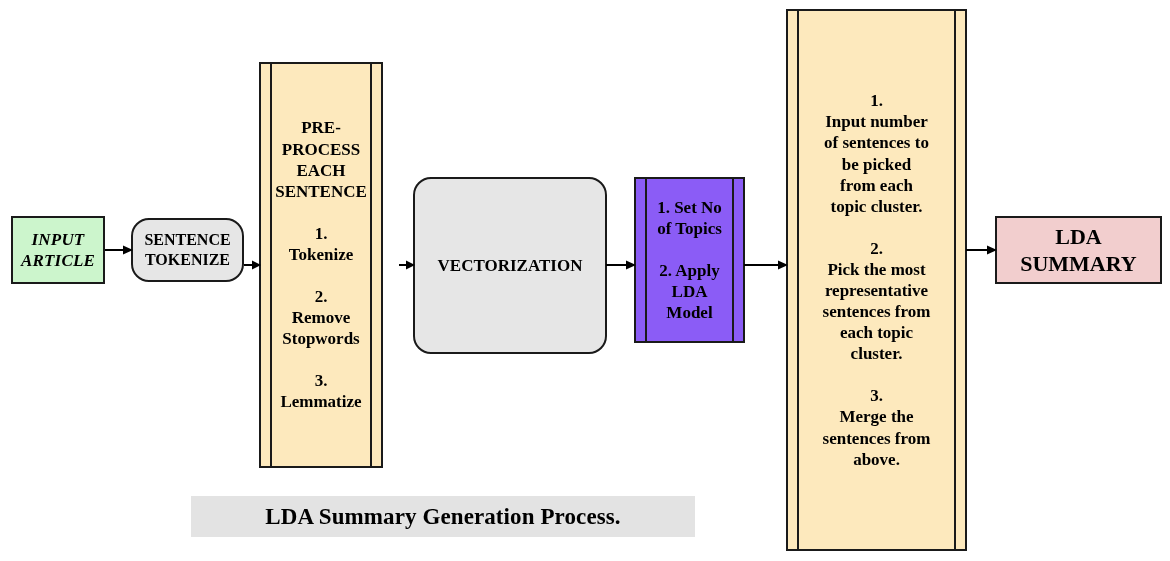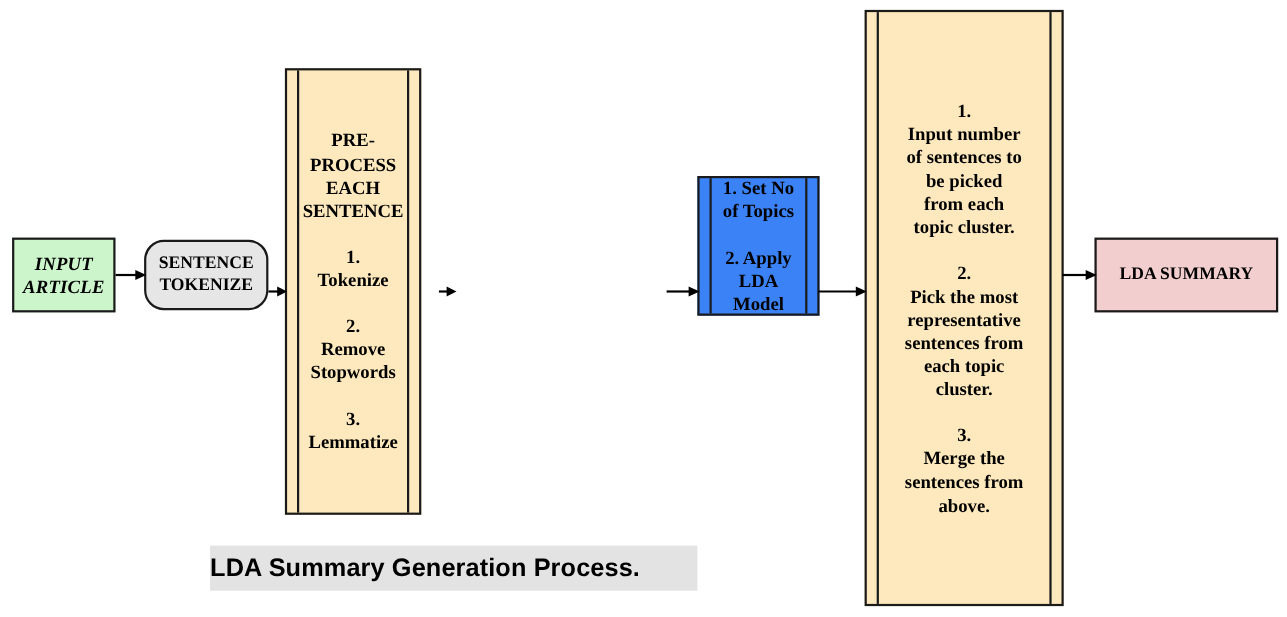--- a/index.html
+++ b/index.html
@@ -80,47 +80,47 @@
     left: 259px; top: 62px;  width: 124px; height: 406px;
     background: #fde9bd;
     font-size: 17px;
   }
   #node-vectorization {
     left: 413px; top: 177px; width: 194px; height: 177px;
     background: #e6e6e6;
     font-size: 17px;
   }
   #node-lda-model {
-    left: 634px; top: 160px; width: 111px; height: 127px;
-    background: #3b82f6;
+    left: 634px; top: 177px; width: 111px; height: 166px;
+    background: #8b5cf6;
     font-size: 17px;
   }
   #node-pick-sentences {
     left: 786px; top: 9px;   width: 181px; height: 542px;
     background: #fde9bd;
     font-size: 17px;
   }
   #node-lda-summary {
     left: 995px; top: 216px; width: 167px; height: 68px;
     background: #f2cece;
-    font-size: 16px;
+    font-size: 22px;
   }
 
   
   #caption {
     position: absolute;
     left: 191px;
     top: 496px;
-    width: 443px;
+    width: 504px;
     height: 41px;
     background: #e3e3e3;
     display: flex;
     align-items: center;
-    justify-content: flex-start;
-    font-family: Liberation Sans, sans-serif;
+    justify-content: center;
+    font-family: Liberation Serif, serif;
     font-weight: bold;
     font-size: 23px;
     color: #000000;
     letter-spacing: .1px;
   }
 
   
   .arrow {
     position: absolute;
     height: 12px;
@@ -153,20 +153,23 @@
 Tokenize
 
 2.
 Remove
 Stopwords
 
 3.
 Lemmatize</span>
   </div>
 
+  <div class="node rounded" id="node-vectorization">
+    <span class="ptext">VECTORIZATION</span>
+  </div>
 
   <div class="node process" id="node-lda-model">
     <span class="ptext">1. Set No
 of Topics
 
 2. Apply
 LDA
 Model</span>
   </div>
 

